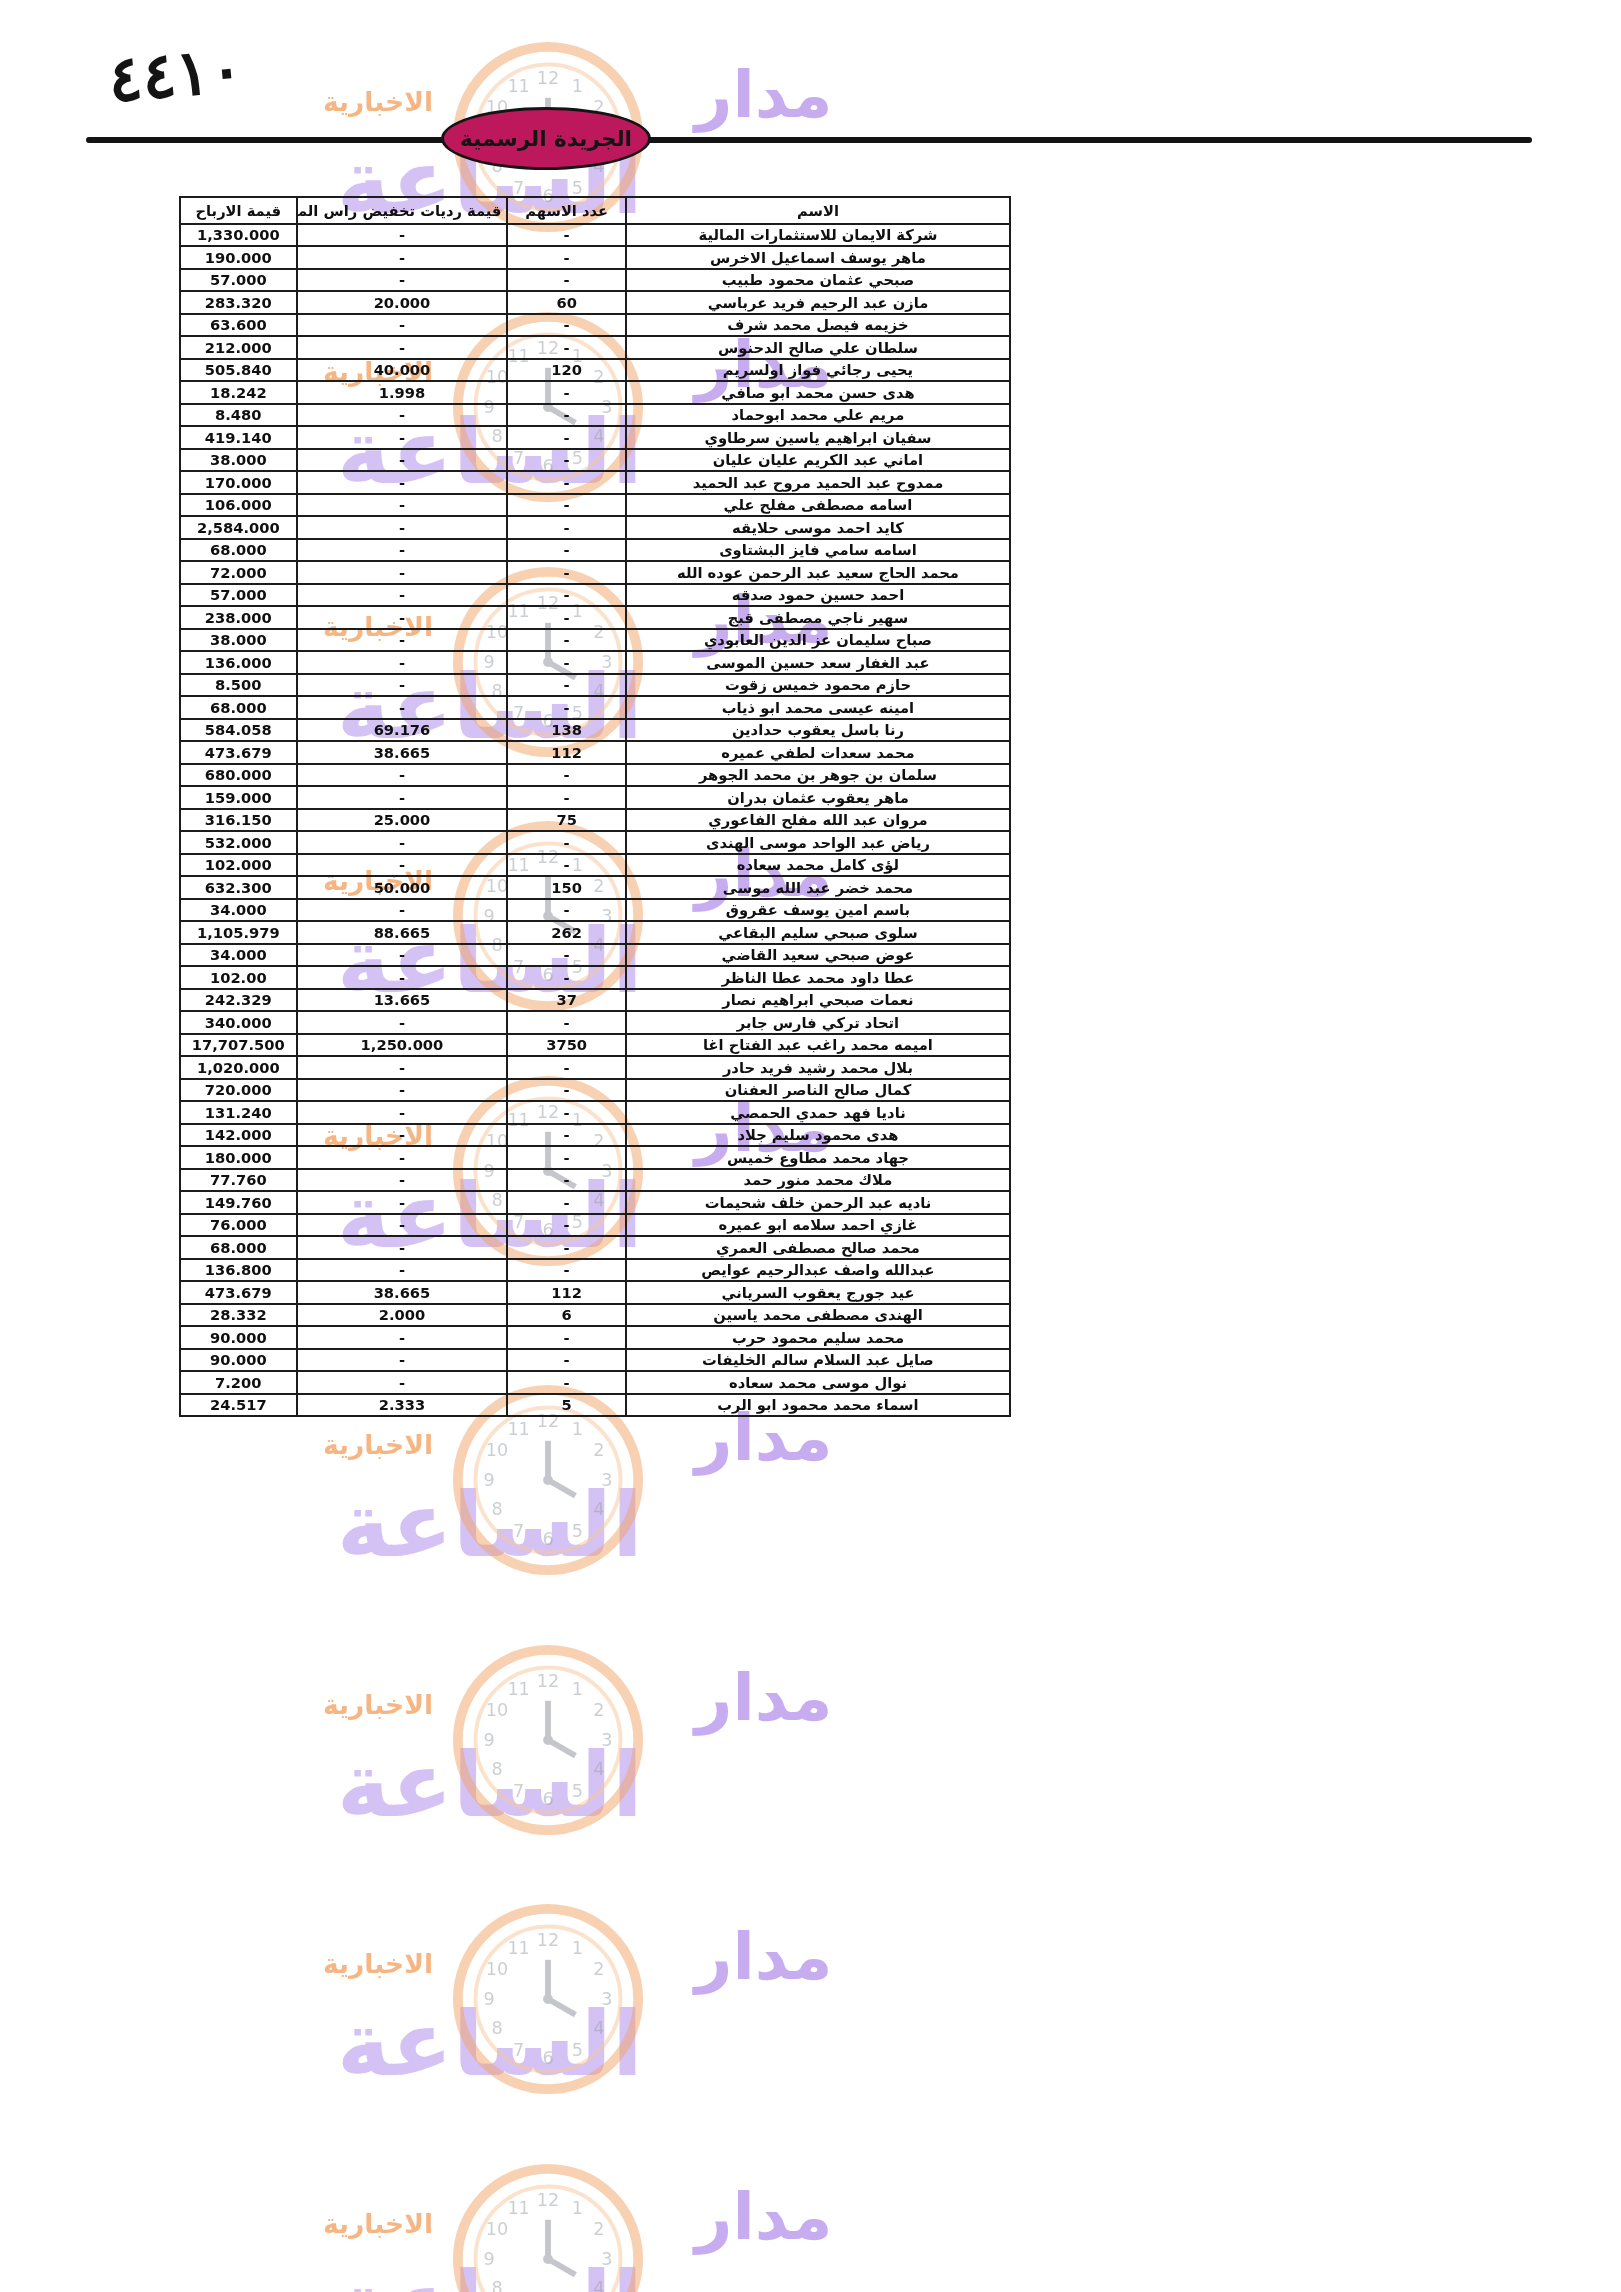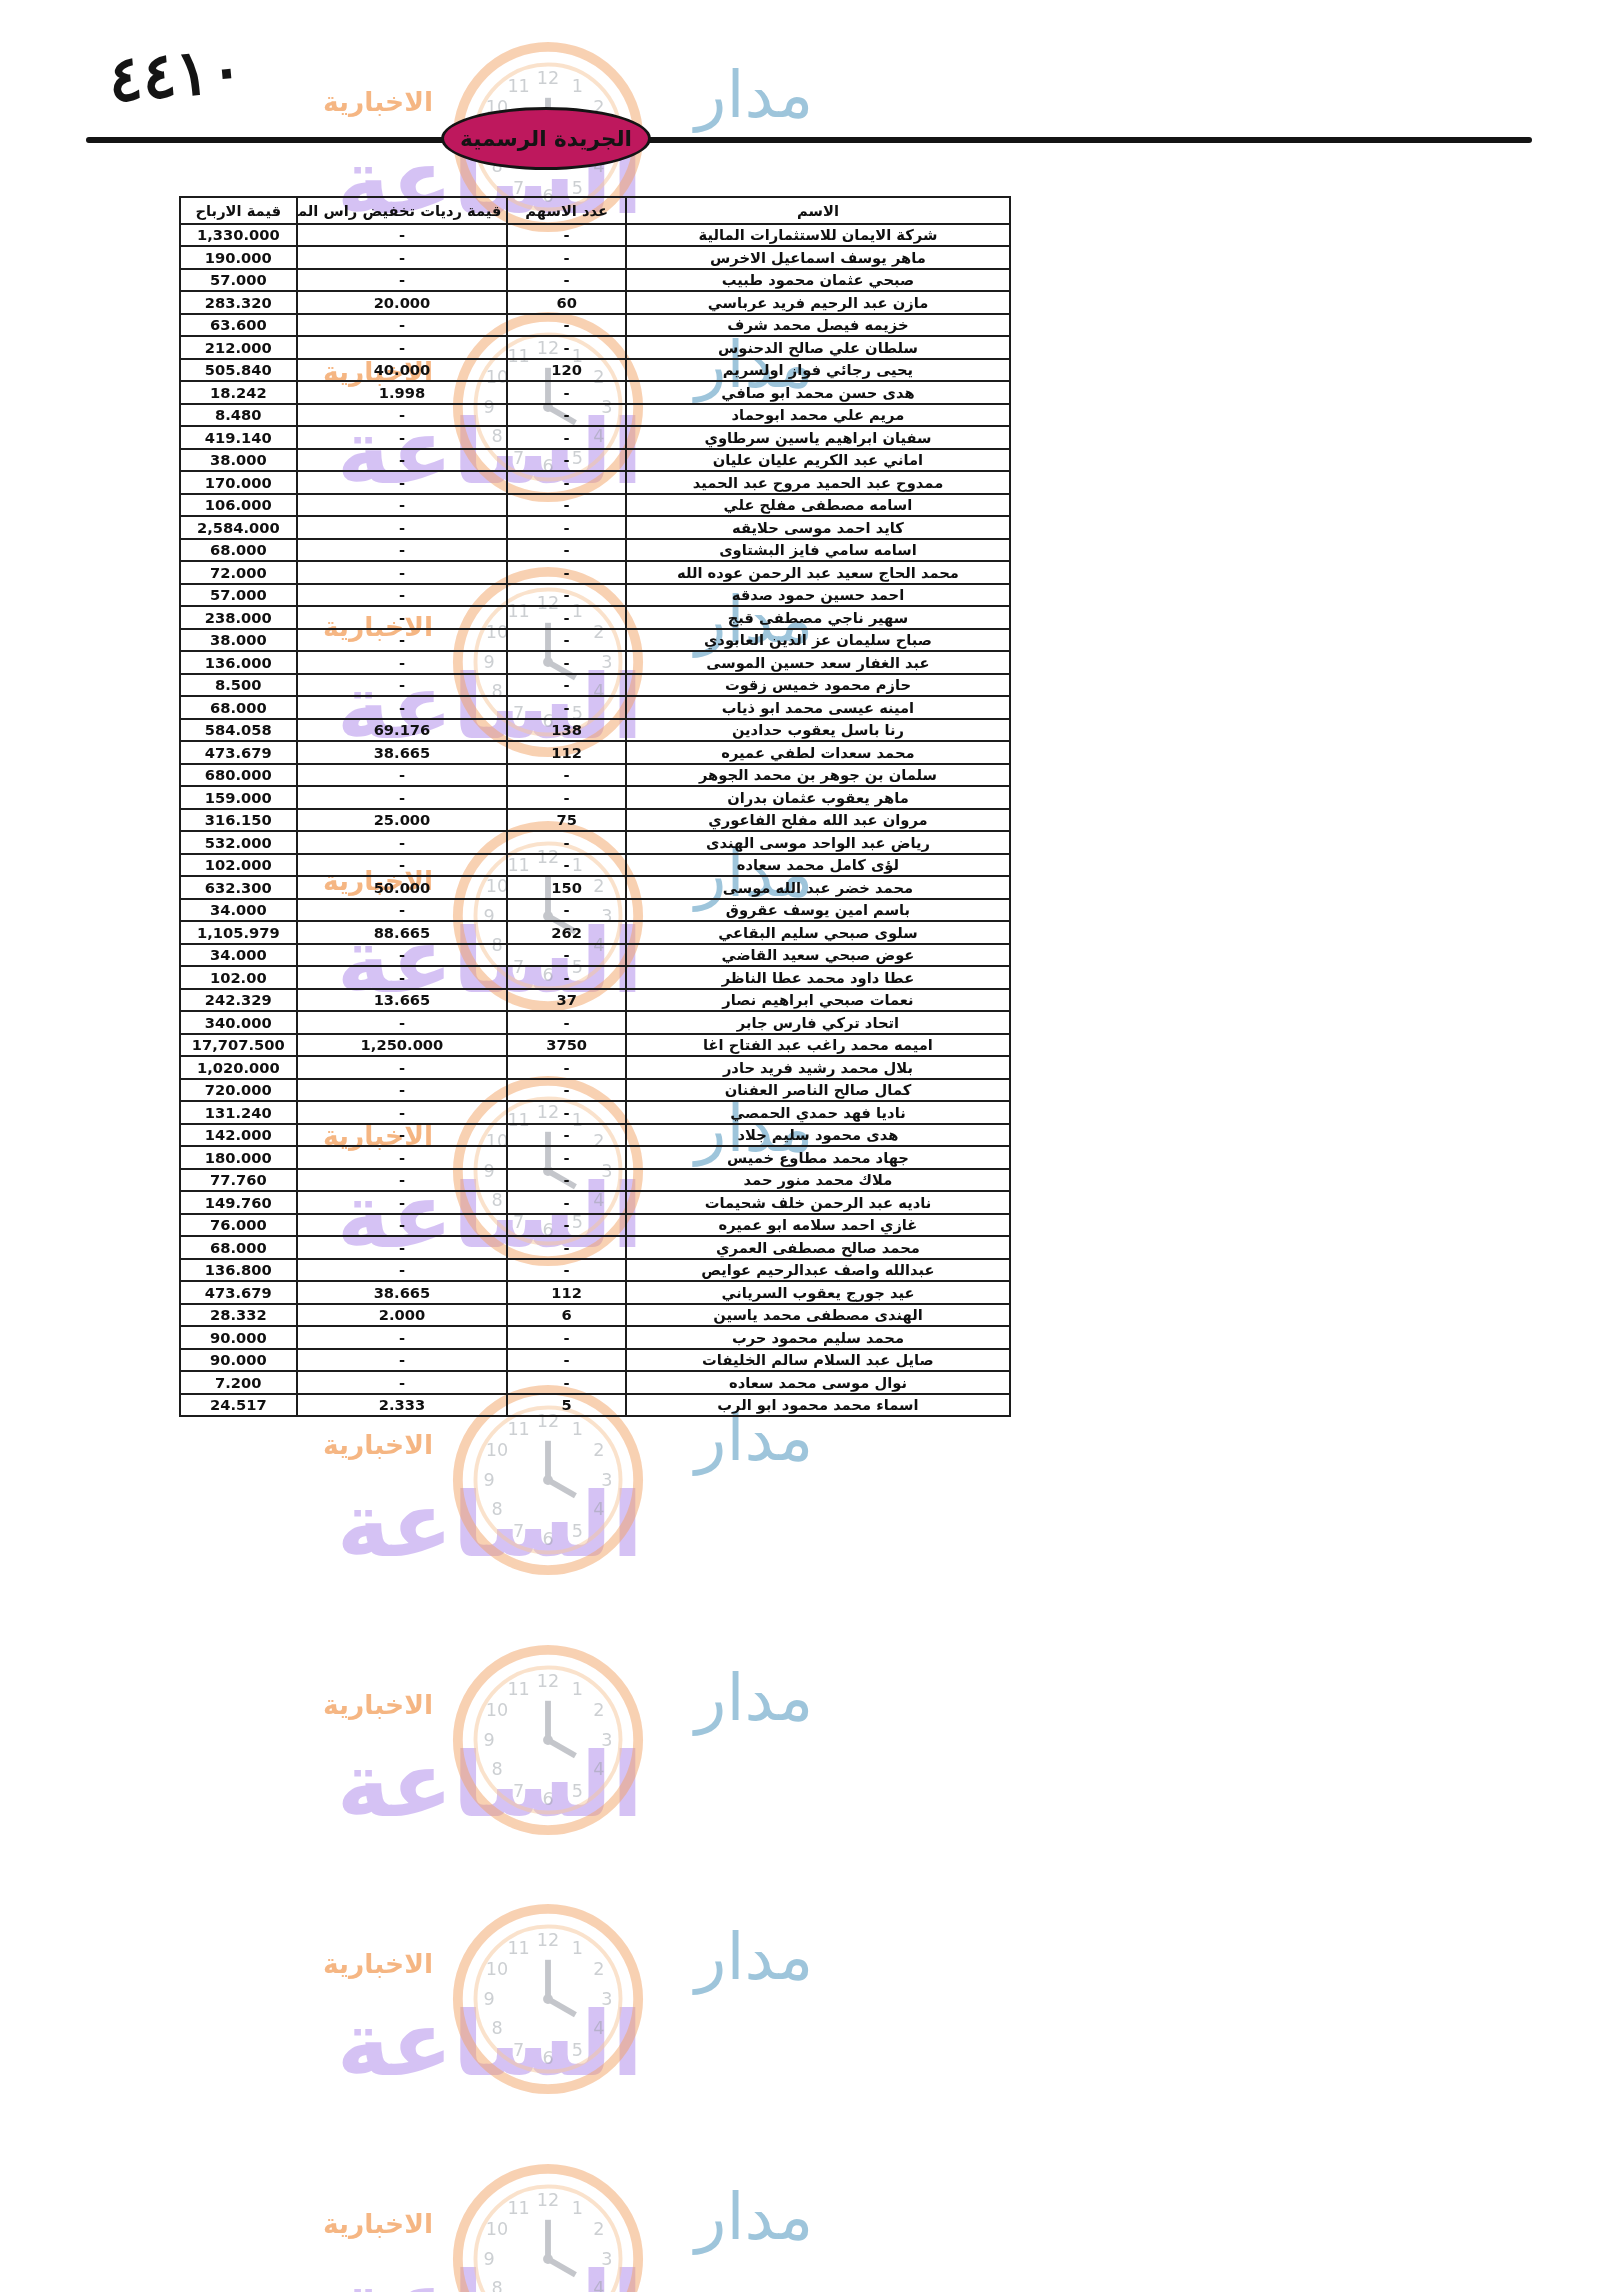--- a/index.html
+++ b/index.html
@@ -14,21 +14,21 @@
   }
   .watermark-layer { position: absolute; inset: 0; z-index: 0; pointer-events: none; }
   .wm-unit { position: absolute; width: 608px; height: 245px; }
   .wm-clock { position: absolute; left: 127px; top: 0; width: 196px; height: 196px; opacity: .5; }
   .wm-orange-label {
     position: absolute; left: 0; top: 47px;
     font-size: 26.5px; font-weight: bold; color: #ef8632; opacity: .6; direction: rtl;
   }
   .wm-orange-word {
     position: absolute; left: 372px; top: 17.6px;
-    font-size: 65px; font-weight: normal; color: #0369a1; opacity: .38; direction: rtl;
+    font-size: 65px; font-weight: bold; color: #6d28d9; opacity: .38; direction: rtl;
   }
   .wm-gray-word {
     position: absolute; left: 13.7px; top: 90px;
     font-size: 90px; font-weight: bold; color: #6d28d9; opacity: .28; direction: rtl;
   }
   .content { position: absolute; inset: 0; z-index: 1; }
   .page-number {
     position: absolute; left: 108px; top: 37px;
     font-size: 63px; font-weight: bold; color: #141414;
     transform: rotate(-5deg);

